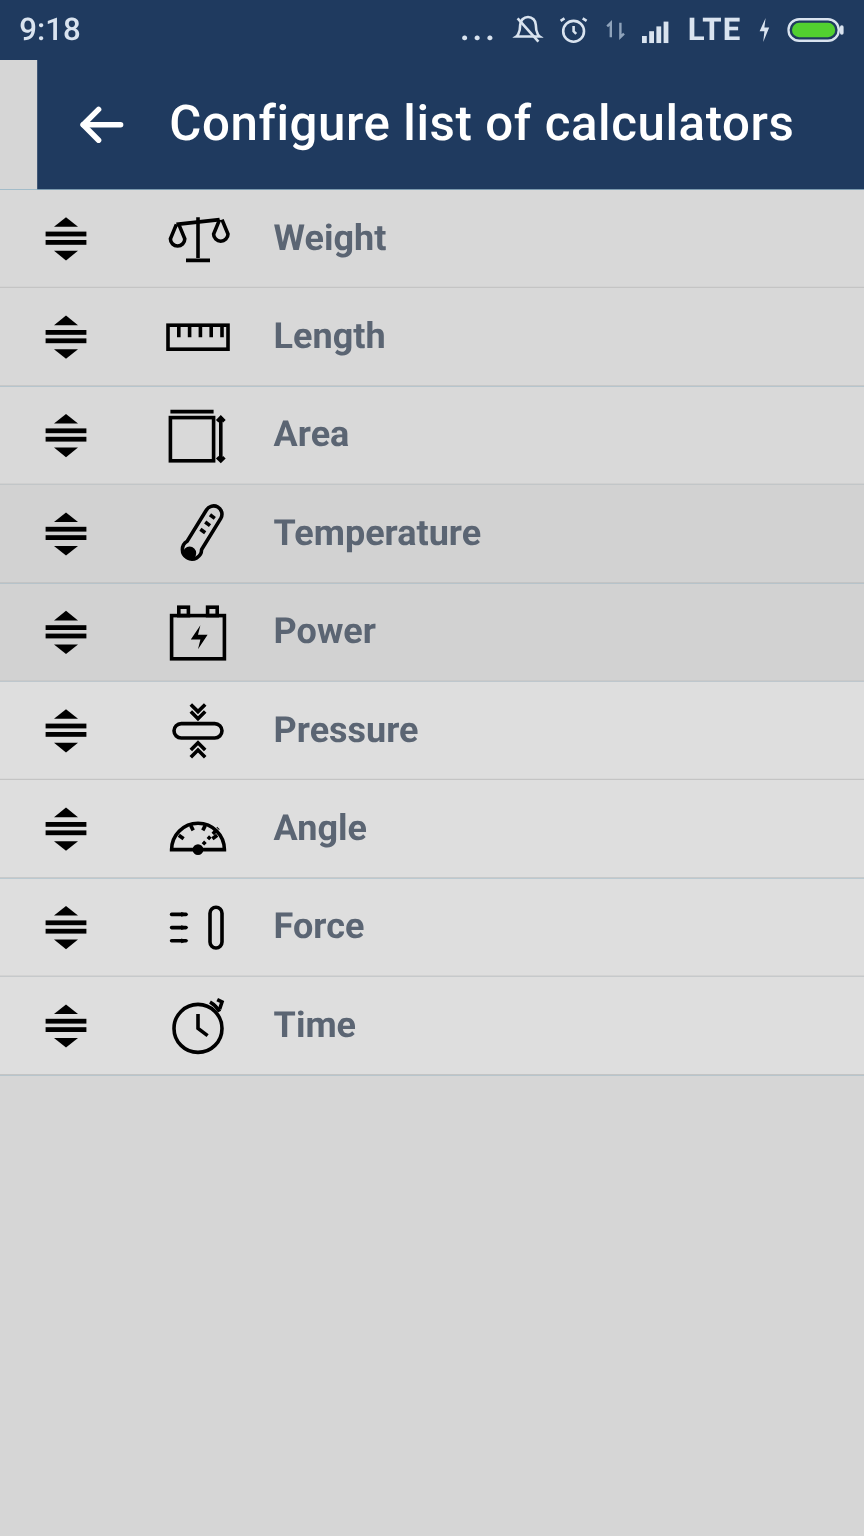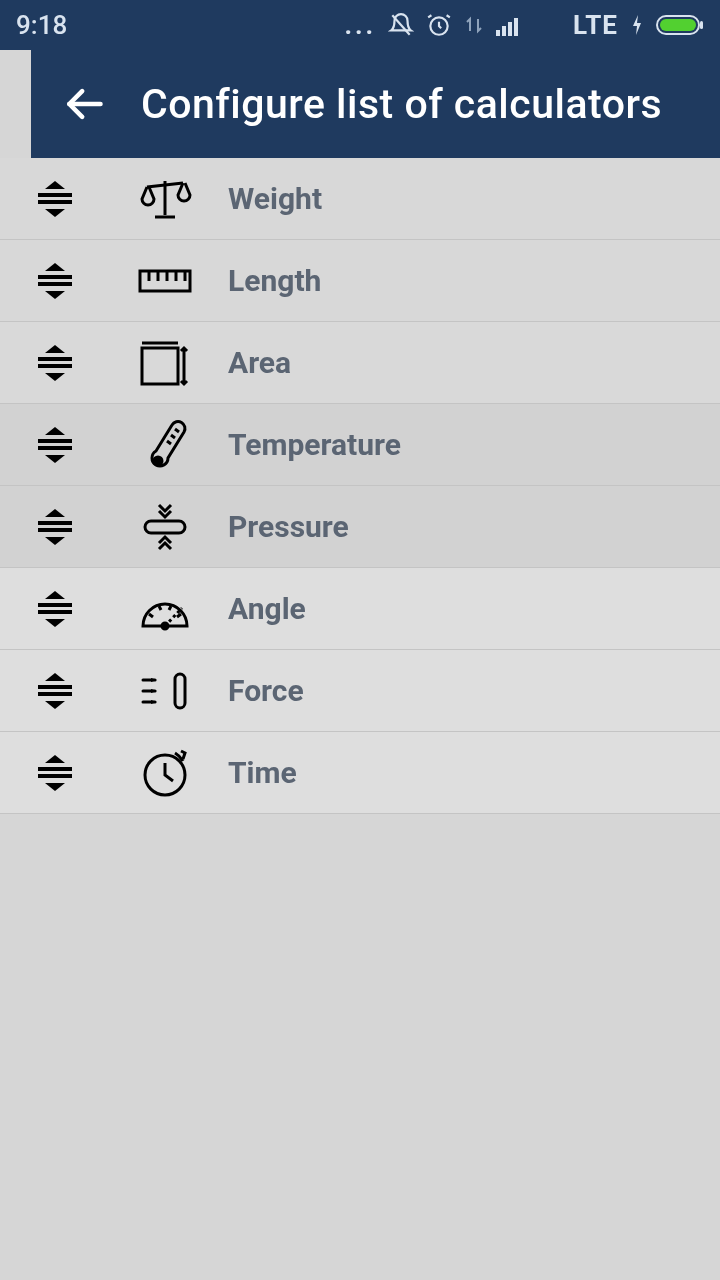--- a/index.html
+++ b/index.html
@@ -63,21 +63,21 @@
     width: 110px;
     display:flex; align-items:center; justify-content:center;
   }
   .cicon svg{ display:block;}
   .label {
     font-size: 30px;
     font-weight: 700;
     color:#5b6573;
     padding-left: 8px;
   }
-  .lte { font-weight:700; letter-spacing:1px;margin-left:39px;}
+  .lte { font-weight:700; letter-spacing:1px;}
   .batt-wrap{ display:flex; align-items:center; gap:4px;}
 </style>
 </head>
 <body>
 
 <div class="statusbar">
   <span>9:18</span>
   <div class="right">
     <span style="letter-spacing:3px;font-weight:700;">...</span>
     <span>
@@ -218,20 +218,39 @@
       <div class="drag">
         <svg width="50" height="40" viewBox="0 0 50 40">
           <polygon points="25,2 15,10 35,10" fill="#000"></polygon>
           <rect x="8" y="14" width="34" height="4" fill="#000"></rect>
           <rect x="8" y="21" width="34" height="4" fill="#000"></rect>
           <polygon points="25,38 15,30 35,30" fill="#000"></polygon>
         </svg>
       </div>
       <div class="cicon">
         <svg width="56" height="52" viewBox="0 0 56 52" fill="none" stroke="#000" stroke-width="3">
+          <rect x="6" y="12" width="44" height="36"></rect>
+          <rect x="12" y="5" width="8" height="7"></rect>
+          <rect x="36" y="5" width="8" height="7"></rect>
+          <path d="M30 20l-8 12h8l-2 8 8-12h-8z" fill="#000" stroke="none"></path>
+        </svg>
+      </div>
+      <div class="label">Power</div>
+    </div>
+    <div class="row">
+      <div class="drag">
+        <svg width="50" height="40" viewBox="0 0 50 40">
+          <polygon points="25,2 15,10 35,10" fill="#000"></polygon>
+          <rect x="8" y="14" width="34" height="4" fill="#000"></rect>
+          <rect x="8" y="21" width="34" height="4" fill="#000"></rect>
+          <polygon points="25,38 15,30 35,30" fill="#000"></polygon>
+        </svg>
+      </div>
+      <div class="cicon">
+        <svg width="56" height="52" viewBox="0 0 56 52" fill="none" stroke="#000" stroke-width="3">
           <polyline points="22,4 28,10 34,4"></polyline>
           <polyline points="22,10 28,16 34,10"></polyline>
           <rect x="8" y="20" width="40" height="12" rx="6"></rect>
           <polyline points="22,48 28,42 34,48"></polyline>
           <polyline points="22,42 28,36 34,42"></polyline>
         </svg>
       </div>
       <div class="label">Pressure</div>
     </div>
     <div class="row">

